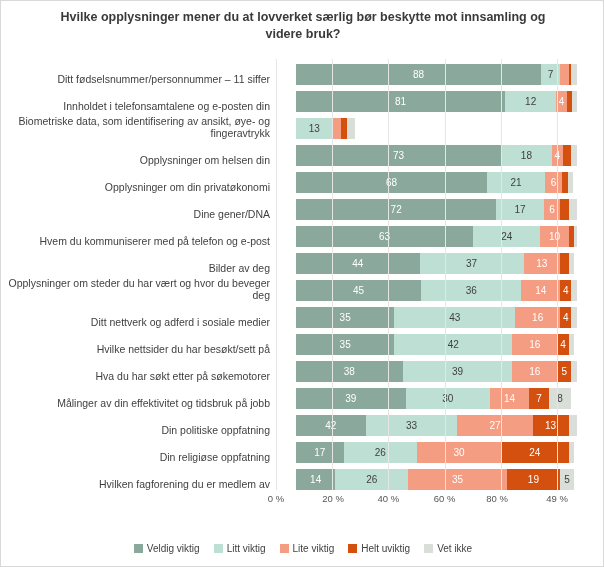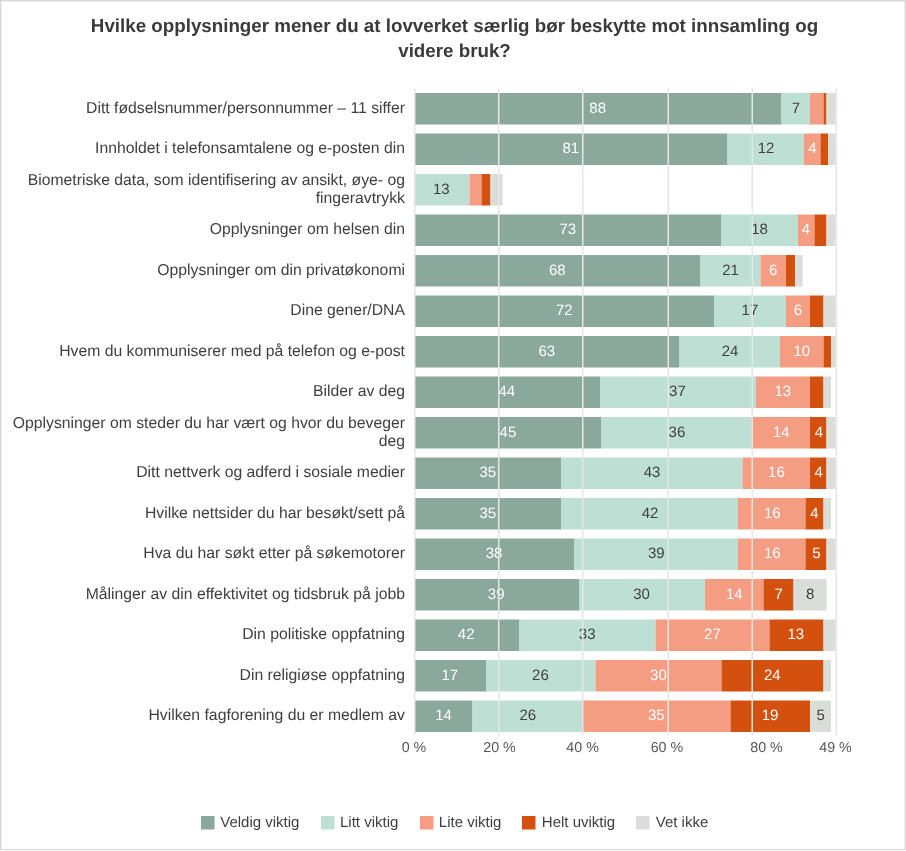--- a/index.html
+++ b/index.html
@@ -33,23 +33,24 @@
     line-height: 1.35;
   }
   #plot-area {
     position: absolute;
     left: 0;
     top: 58px;
     width: 604px;
   }
   .row {
     display: flex;
-    align-items: center;
+    align-items: flex-end;
     height: 26px;
     margin-bottom: 1px;
+    gap: 20px;
   }
   .cat-label {
     width: 275px;
     padding-right: 6px;
     box-sizing: border-box;
     text-align: right;
     font-size: 10.5px;
     color: #3f3f3f;
     line-height: 1.15;
   }
@@ -175,21 +176,21 @@
             <div class="seg s1" style="width: 50.58px;">18</div>
             <div class="seg s2" style="width: 11.24px;">4</div>
             <div class="seg s3" style="width: 8.43px;"></div>
             <div class="seg s4" style="width: 5.62px;"></div>
           </div>
         </div>
         <div class="row">
           <div class="cat-label">Opplysninger om din privatøkonomi</div>
           <div class="bar-wrap">
             <div class="seg s0" style="width: 191.08px;">68</div>
-            <div class="seg s1" style="width: 40px;">21</div>
+            <div class="seg s1" style="width: 58px;">21</div>
             <div class="seg s2" style="width: 16.86px;">6</div>
             <div class="seg s3" style="width: 5.62px;"></div>
             <div class="seg s4" style="width: 5.62px;"></div>
           </div>
         </div>
         <div class="row">
           <div class="cat-label">Dine gener/DNA</div>
           <div class="bar-wrap">
             <div class="seg s0" style="width: 202.32px;">72</div>
             <div class="seg s1" style="width: 47.77px;">17</div>
@@ -307,21 +308,21 @@
           <div class="gridline" style="left: 281px;"></div>
         </div>
       </div>
     <div id="axis">
       <div id="axis-spacer"></div>
       <div id="axis-ticks">
           <div class="tick" style="left: 0px;">0 %</div>
           <div class="tick" style="left: 57px;">20 %</div>
           <div class="tick" style="left: 112.4px;">40 %</div>
           <div class="tick" style="left: 168.6px;">60 %</div>
-          <div class="tick" style="left: 235px;">80 %</div>
+          <div class="tick" style="left: 221px;">80 %</div>
           <div class="tick" style="left: 281px;">49 %</div>
         </div>
     </div>
   </div>
 
   <div id="legend">
       <div class="legend-item">
         <span class="legend-swatch" style="background: rgb(139, 168, 156);"></span>
         <span>Veldig viktig</span>
       </div>

